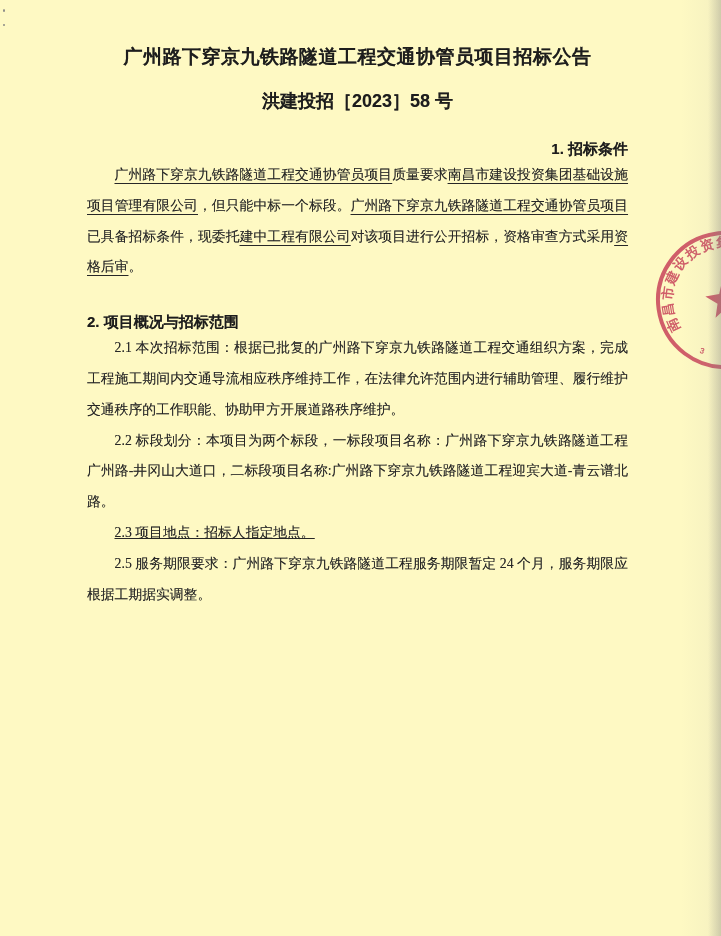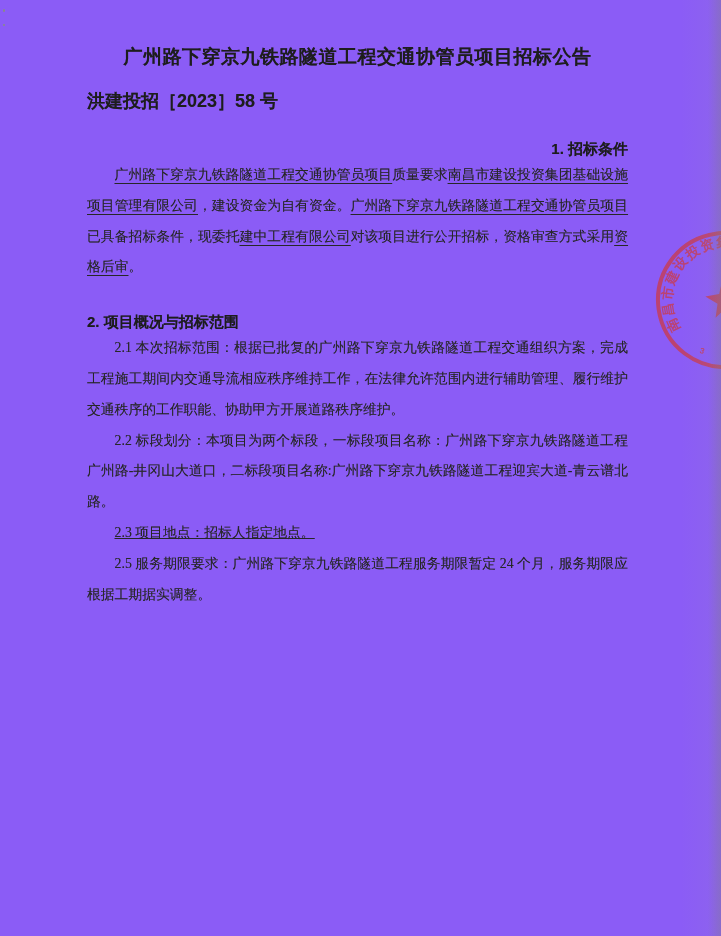--- a/index.html
+++ b/index.html
@@ -1,36 +1,36 @@
 <!DOCTYPE html>
 <html><head>
 <meta charset="utf-8">
 <style>
   html,body{margin:0;padding:0;}
   .page{
     position:relative;
     width:721px;height:936px;
-    background:#8b5cf6;
+    background:#fef9c3;
     overflow:hidden;
     font-family:"Liberation Serif", serif;
     color:#262626;
   }
   .doc{
     position:absolute;left:87px;top:44px;width:541px;
   }
   .title{
     font-family:"Liberation Sans", sans-serif;
     font-weight:700;font-size:19px;line-height:26px;
     letter-spacing:.5px;text-align:center;margin:0;color:#1d1d1d;
     text-shadow:0 0 .6px rgba(30,30,30,.55);
   }
   .docnum{
     font-family:"Liberation Sans", sans-serif;
     font-weight:700;font-size:18px;line-height:26px;
-    margin:18px 0 0 0;color:#1d1d1d;
+    text-align:center;margin:18px 0 0 0;color:#1d1d1d;
     text-shadow:0 0 .6px rgba(30,30,30,.55);
   }
   .h{
     font-family:"Liberation Sans", sans-serif;
     font-weight:700;font-size:15px;line-height:22px;
     margin:0;color:#1c1c1c;
     text-shadow:0 0 .5px rgba(30,30,30,.5);
   }
   .h-1{margin-top:24px;text-align:right;}
   .h-2{margin-top:28px;}
@@ -67,21 +67,21 @@
 </head>
 <body>
 
 <div class="page">
 
   <div class="doc">
     <h1 class="title">广州路下穿京九铁路隧道工程交通协管员项目招标公告</h1>
     <div class="docnum">洪建投招［2023］58 号</div>
 
     <h2 class="h h-1">1. 招标条件</h2>
-    <p class="body mt16"><span class="u">广州路下穿京九铁路隧道工程交通协管员项目</span><span>质量要求</span><span class="u">南昌市建设投资集团基础设施项目管理有限公司</span><span>，建设资金为自有资金。</span><span class="u">广州路下穿京九铁路隧道工程交通协管员项目</span><span>已具备招标条件，现委托</span><span class="u">建中工程有限公司</span><span>对该项目进行公开招标，资格审查方式采用</span><span class="u">资格后审</span><span>。</span></p>
+    <p class="body mt16"><span class="u">广州路下穿京九铁路隧道工程交通协管员项目</span><span>质量要求</span><span class="u">南昌市建设投资集团基础设施项目管理有限公司</span><span>，但只能中标一个标段。</span><span class="u">广州路下穿京九铁路隧道工程交通协管员项目</span><span>已具备招标条件，现委托</span><span class="u">建中工程有限公司</span><span>对该项目进行公开招标，资格审查方式采用</span><span class="u">资格后审</span><span>。</span></p>
 
     <h2 class="h h-2">2. 项目概况与招标范围</h2>
     <p class="body mt14"><span>2.1 本次招标范围：根据已批复的广州路下穿京九铁路隧道工程交通组织方案，完成工程施工期间内交通导流相应秩序维持工作，在法律允许范围内进行辅助管理、履行维护交通秩序的工作职能、协助甲方开展道路秩序维护。</span></p>
     <p class="body"><span>2.2 标段划分：本项目为两个标段，一标段项目名称：广州路下穿京九铁路隧道工程广州路-井冈山大道口，二标段项目名称:广州路下穿京九铁路隧道工程迎宾大道-青云谱北路。</span></p>
     <p class="body mt2"><span>2.3 项目地点：招标人指定地点。</span></p>
     <p class="body mt6"><span>2.5 服务期限要求：广州路下穿京九铁路隧道工程服务期限暂定 24 个月，服务期限应根据工期据实调整。</span></p>
   </div>
 
   <svg class="seal" viewBox="640 222 81 156" width="81" height="156" xmlns="http://www.w3.org/2000/svg">
     <g opacity="0.82" transform="rotate(-8 725 300)">

